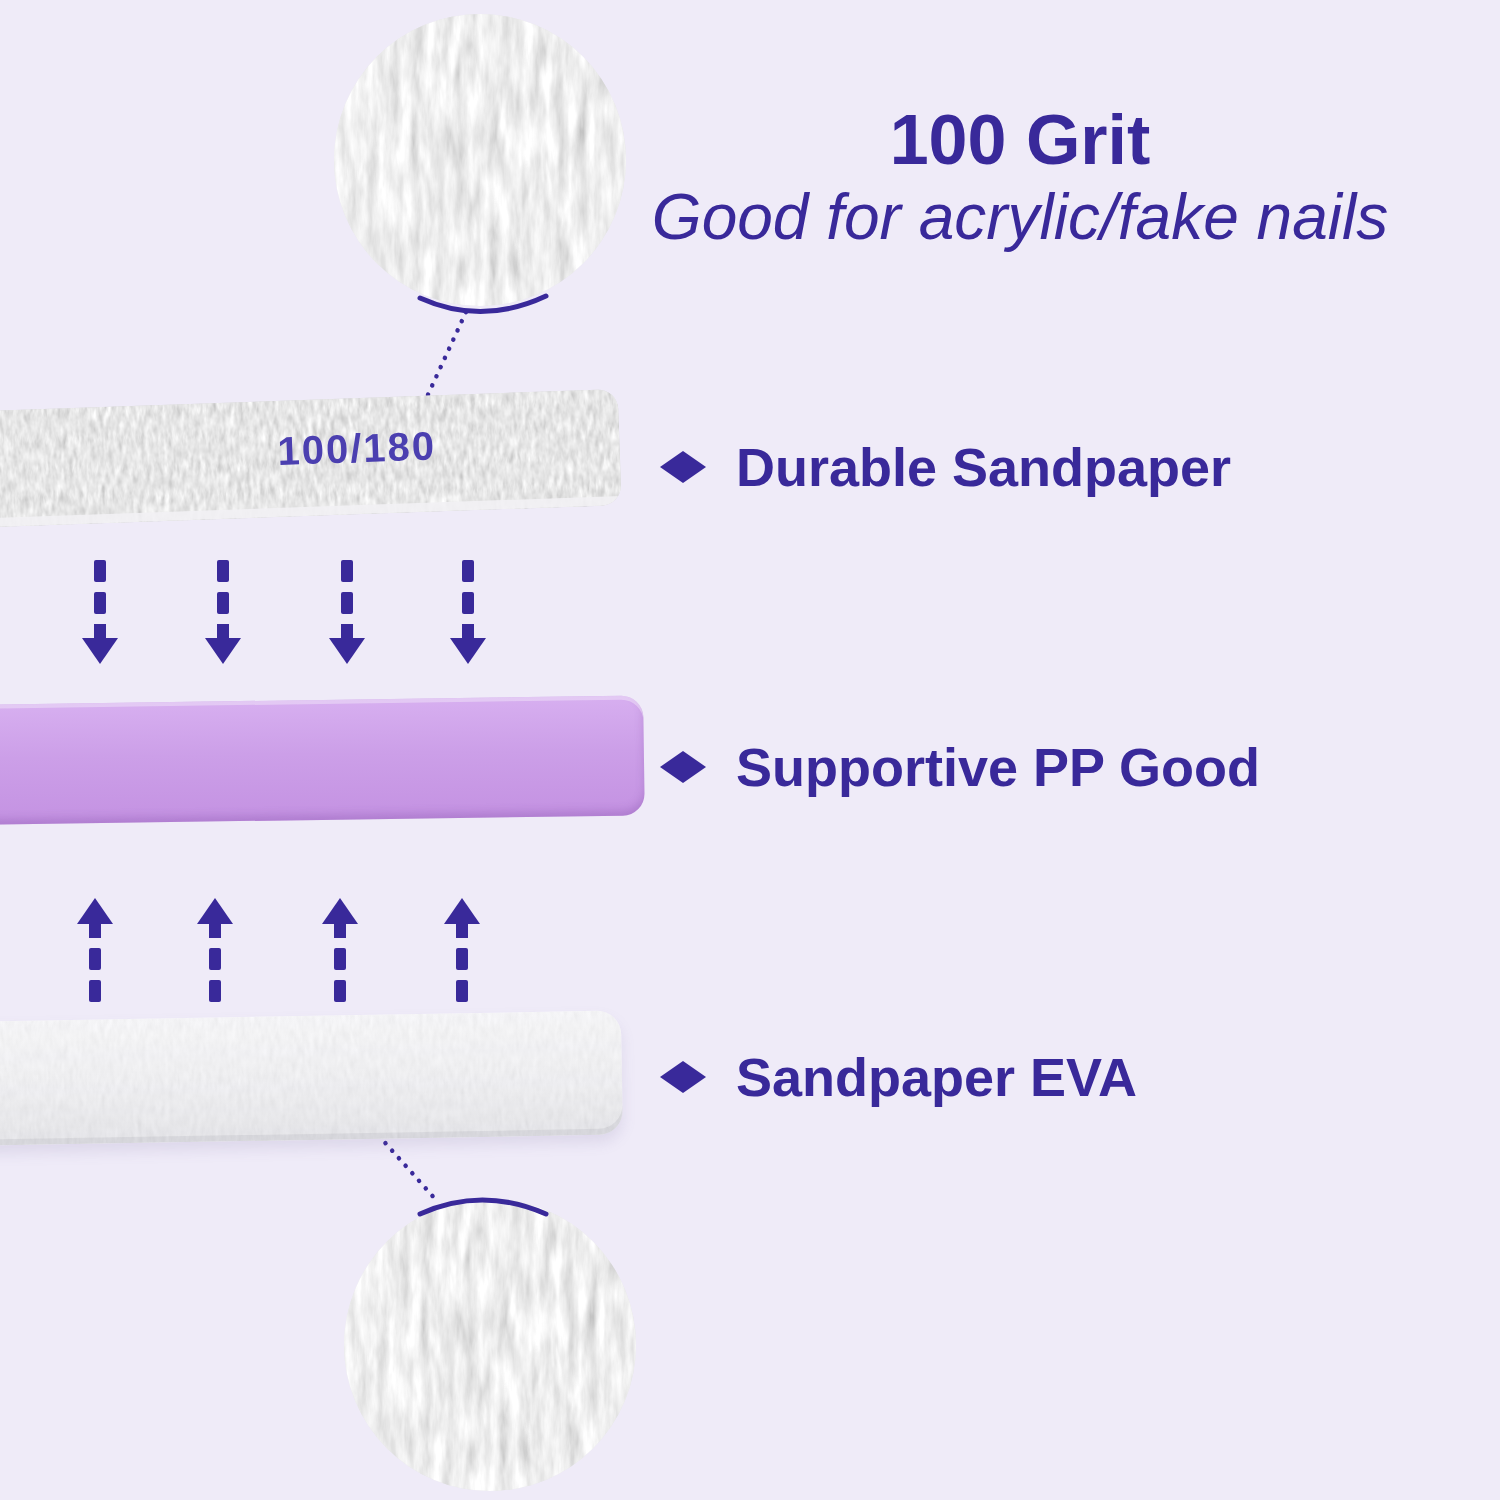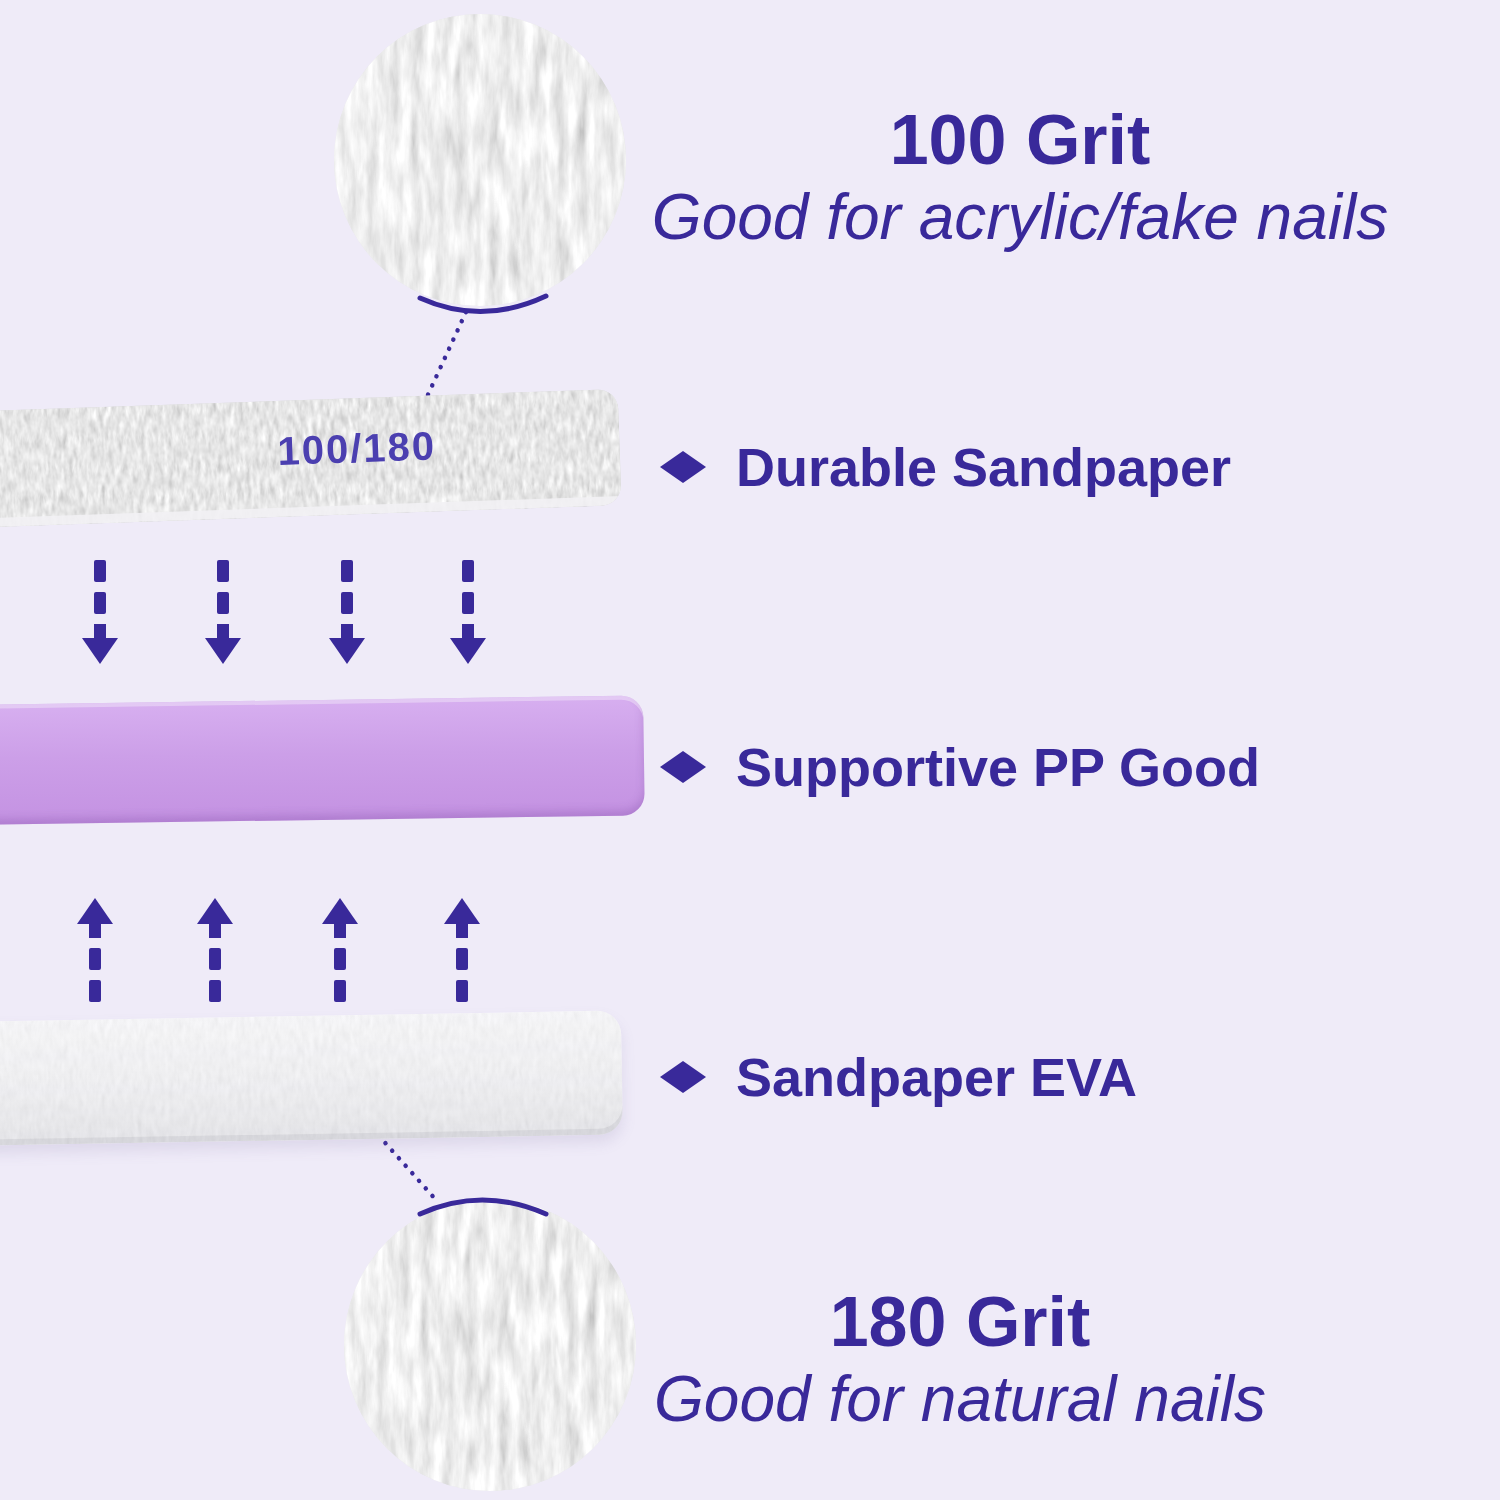--- a/index.html
+++ b/index.html
@@ -198,18 +198,14 @@
   </div>
   <div class="layer-label l2">
     <div class="diamond"></div>
     <div class="txt">Supportive PP Good</div>
   </div>
   <div class="layer-label l3">
     <div class="diamond"></div>
     <div class="txt">Sandpaper EVA</div>
   </div>
 
-  <div class="callout bottom-callout">
-    <div class="title">180 Grit</div>
-    <div class="sub">Good for natural nails</div>
-  </div>
 
 </div>
 
 </body></html>

